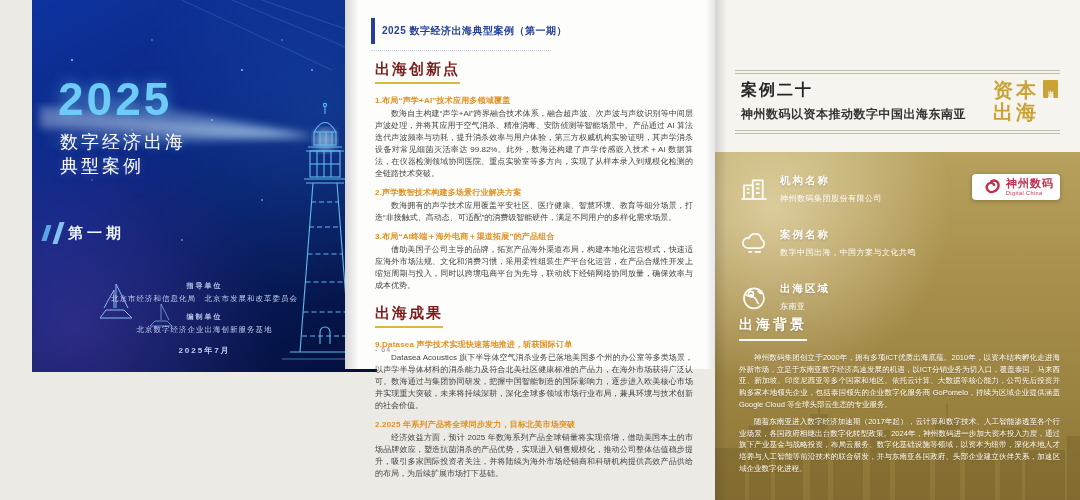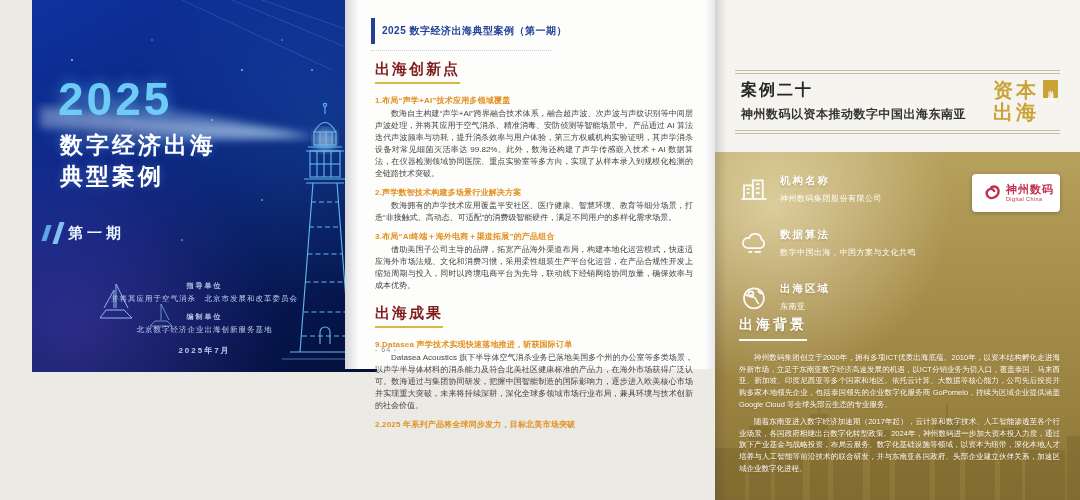--- a/index.html
+++ b/index.html
@@ -9,22 +9,22 @@
 
   
   .cover{position:absolute;left:0;top:0;width:345px;height:372px;overflow:hidden;
     background:
       radial-gradient(circle at 12% 88%, rgba(106,70,200,.38), rgba(106,70,200,0) 45%),
       radial-gradient(circle at 85% 30%, rgba(40,120,230,.25), rgba(40,120,230,0) 50%),
       linear-gradient(152deg,#0e33a0 0%,#0a2680 38%,#071a59 68%,#040f3a 100%); margin-left: 32px;}
   .cover-art{position:absolute;left:0;top:0;width:345px;height:500px;}
   .cover-year{position:absolute;left:26px;top:72px;font-size:46px;font-weight:800;
     color:#6ecbf7;letter-spacing:3px;text-shadow:0 0 14px rgba(110,203,247,.55);}
-  .cover-title{position:absolute;left:28px;top:130px;color:#fff;font-weight:700;
-    font-size:23px;letter-spacing:3px;line-height:1.35;text-shadow:0 0 10px rgba(120,180,255,.35);}
+  .cover-title{position:absolute;left:28px;top:130px;color:#fff;font-weight:400;
+    font-size:18px;letter-spacing:3px;line-height:1.35;text-shadow:0 0 10px rgba(120,180,255,.35);}
   .issue{position:absolute;left:12px;top:222px;display:flex;align-items:center;gap:7px;
     color:#eaf3ff;font-size:15px;font-weight:700;letter-spacing:4px;}
   .issue .bar{display:inline-block;width:5px;height:16px;background:#5fb6f2;transform:skewX(-18deg);opacity:.9;}
   .issue .bar.b2{height:22px;background:#8fd2ff;}
   .cover-footer{position:absolute;left:0;right:0;bottom:16px;text-align:center;color:#c9d6f5;}
   .f-label{font-size:7px;font-weight:700;letter-spacing:2px;margin-top:8px;opacity:.9;}
   .f-orgs{font-size:7.5px;margin-top:3px;letter-spacing:1px;opacity:.95;}
   .f-date{font-size:8px;font-weight:700;letter-spacing:2px;margin-top:10px;opacity:.95;}
 
   
@@ -63,21 +63,21 @@
   .gold{position:absolute;left:0;right:0;top:152px;bottom:0;overflow:hidden;
     background:
       radial-gradient(circle at 16% 16%, rgba(255,246,214,.55), rgba(255,246,214,0) 42%),
       linear-gradient(180deg,#b6a15d 0%,#aa914e 32%,#9b8341 68%,#8c7536 100%);}
   .skyline{position:absolute;left:0;bottom:0;width:365px;height:130px;opacity:.85;}
   .info{position:absolute;left:24px;top:22px;}
   .info-row{display:flex;gap:11px;margin-bottom:24px;color:#fff;align-items:flex-start;}
   .info-icon{width:30px;height:30px;flex:none;opacity:.95;}
   .info-label{font-size:10.5px;font-weight:700;letter-spacing:2px;text-shadow:0 1px 2px rgba(90,70,20,.3);}
   .info-value{font-size:8px;margin-top:5px;letter-spacing:.5px;opacity:.96;}
-  .logo-card{position:absolute;top:22px;right:20px;width:88px;height:38px;background:#fff;
+  .logo-card{position:absolute;top:22px;right:20px;width:88px;height:26px;background:#fff;
     border-radius:4px;display:flex;align-items:center;justify-content:center;gap:4px;
     box-shadow:0 1px 4px rgba(60,45,10,.35);}
   .logo-text{line-height:1;}
   .logo-cn{font-size:11px;font-weight:800;color:#c0304c;letter-spacing:1px;}
   .logo-en{font-size:5.5px;color:#c0304c;margin-top:2px;letter-spacing:.4px;}
   .bg-head{position:absolute;left:24px;top:164px;margin:0;color:#fff;font-size:14px;
     font-weight:800;letter-spacing:3px;padding-bottom:5px;border-bottom:2px solid rgba(255,255,255,.95);
     text-shadow:0 1px 2px rgba(90,70,20,.35);}
   .bg-text{position:absolute;left:24px;right:20px;top:200px;color:#fff;}
   .bg-para{font-size:7.5px;line-height:1.55;text-align:justify;margin:0 0 6px;
@@ -183,21 +183,21 @@
       <div>数字经济出海</div>
       <div>典型案例</div>
     </div>
     <div class="issue">
       <span class="bar b1"></span>
       <span class="bar b2"></span>
       <span>第一期</span>
     </div>
     <div class="cover-footer">
       <div class="f-label">指导单位</div>
-      <div class="f-orgs">并将其应用于空气消杀　北京市发展和改革委员会</div>
+      <div class="f-orgs">北京市经济和信息化局　北京市发展和改革委员会</div>
       <div class="f-label">编制单位</div>
       <div class="f-orgs">北京数字经济企业出海创新服务基地</div>
       <div class="f-date">2025年7月</div>
     </div>
   </section>
 
   <section class="mid">
     <header class="mid-head">
       <span class="head-bar"></span>
       <span class="head-text">2025 数字经济出海典型案例（第一期）</span>
@@ -210,20 +210,21 @@
       <p class="para">数海自主构建“声学+AI”跨界融合技术体系，融合超声波、次声波与声纹识别等中间层声波处理，并将其应用于空气消杀、精准消毒、安防侦测等智能场景中。产品通过 AI 算法迭代声波频率与功耗，提升消杀效率与用户体验，第三方权威机构实验证明，其声学消杀设备对常见细菌灭活率达 99.82%。此外，数海还构建了声学传感嵌入技术＋AI 数据算法，在仪器检测领域协同医院、重点实验室等多方向，实现了从样本录入到规模化检测的全链路技术突破。</p>
       <h3 class="sub">2.声学数智技术构建多场景行业解决方案</h3>
       <p class="para">数海拥有的声学技术应用覆盖平安社区、医疗健康、智慧环境、教育等细分场景，打造“非接触式、高动态、可适配”的消费级智能硬件，满足不同用户的多样化需求场景。</p>
       <h3 class="sub">3.布局“AI终端＋海外电商＋渠道拓展”的产品组合</h3>
       <p class="para">借助美国子公司主导的品牌，拓宽产品海外渠道布局，构建本地化运营模式，快速适应海外市场法规、文化和消费习惯，采用柔性组装生产平台化运营，在产品合规性开发上缩短周期与投入，同时以跨境电商平台为先导，联动线下经销网络协同放量，确保效率与成本优势。</p>
 
       <h2 class="sec second">出海成果</h2>
       <h3 class="sub">9.Datasea 声学技术实现快速落地推进，斩获国际订单</h3>
       <p class="para">Datasea Acoustics 旗下半导体空气消杀业务已落地美国多个州的办公室等多类场景，以声学半导体材料的消杀能力及符合北美社区健康标准的产品力，在海外市场获得广泛认可。数海通过与集团协同研发，把握中国智能制造的国际影响力，逐步进入欧美核心市场并实现重大突破，未来将持续深耕，深化全球多领域市场行业布局，兼具环境与技术创新的社会价值。</p>
       <h3 class="sub">2.2025 年系列产品将全球同步发力，目标北美市场突破</h3>
+      <p class="para">经济效益方面，预计 2025 年数海系列产品全球销量将实现倍增，借助美国本土的市场品牌效应，塑造抗菌消杀的产品优势，实现进入销售规模化，推动公司整体估值稳步提升，吸引多家国际投资者关注，并将陆续为海外市场经销商和科研机构提供高效产品供给的布局，为后续扩展市场打下基础。</p>
       
     </div>
 
     <div class="page-num">- 64 -</div>
   </section>
 
   <section class="right">
     <div class="rule top"></div>
     <div class="case-row">
       <div class="case-left">
@@ -272,21 +273,21 @@
             <div class="info-label">机构名称</div>
             <div class="info-value">神州数码集团股份有限公司</div>
           </div>
         </div>
         <div class="info-row">
           <svg class="info-icon" viewBox="0 0 24 24" fill="none" stroke="#fff" stroke-width="1.4">
             <path d="M7 16 a4 4 0 1 1 1 -7.9 A5.2 5.2 0 0 1 18 9.2 A3.6 3.6 0 0 1 17.4 16 Z"></path>
             <path d="M7.5 19 h3 M12.5 19 h5"></path>
           </svg>
           <div>
-            <div class="info-label">数据算法</div>
+            <div class="info-label">案例名称</div>
             <div class="info-value">数字中国出海，中国方案与文化共鸣</div>
           </div>
         </div>
         <div class="info-row">
           <svg class="info-icon" viewBox="0 0 24 24" fill="none" stroke="#fff" stroke-width="1.4">
             <circle cx="12" cy="13" r="8"></circle>
             <path d="M5 10 c3 2 6 1 8 3 c1.6 1.6 1 3.6 3 4.6"></path>
             <path d="M19.5 9 c-2 .5 -3.5 -.5 -4.5 -2"></path>
             <circle cx="9.5" cy="9.5" r="2"></circle>
               <path d="M9.5 9.5 v2.6"></path>

